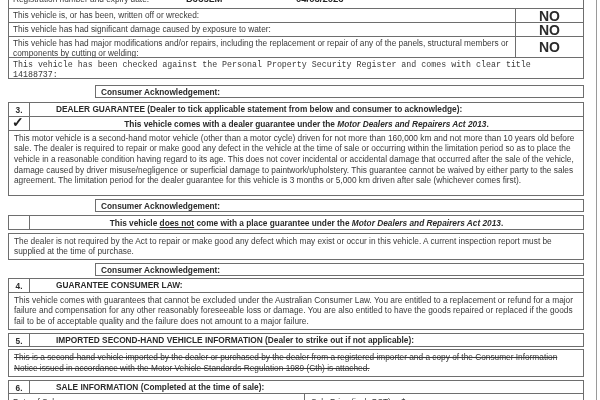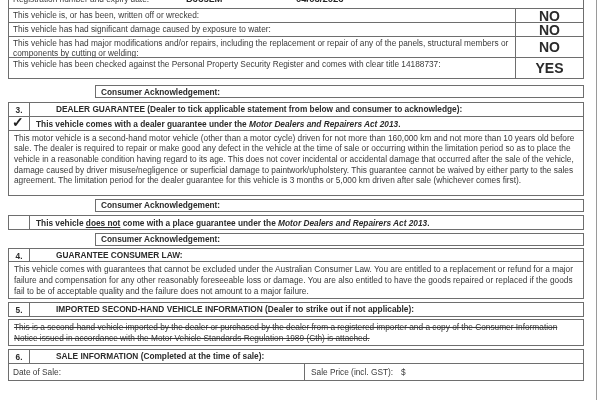--- a/index.html
+++ b/index.html
@@ -10,37 +10,37 @@
   }
   .doc{position:absolute;left:8px;top:0;width:576px;}
   
   .tableA{border-left:1px solid #6e6e6e;border-right:1px solid #6e6e6e;border-bottom:1px solid #6e6e6e;box-sizing:border-box;}
   .reg-row{height:9px;overflow:hidden;position:relative;border-bottom:1px solid #6e6e6e;box-sizing:border-box;}
   .reg-inner{position:absolute;top:-6px;left:0;width:100%;white-space:nowrap;}
   .reg-label{position:absolute;left:4px;top:0;}
   .reg-rego{position:absolute;left:177px;top:-1px;font-size:9.5px;font-weight:bold;color:#262626;}
   .reg-expiry{position:absolute;left:287px;top:-1px;font-size:9.5px;font-weight:bold;color:#262626;}
   .check-row{display:flex;border-bottom:1px solid #6e6e6e;box-sizing:border-box;}
-  .check-row:last-child{border-bottom:none;}
+  .check-row:last-child{border-bottom:none;font-family:Liberation Mono, monospace;}
   .stmt{flex:1;padding:2px 4px;line-height:9.8px;}
   .ans{width:68px;border-left:1px solid #6e6e6e;display:flex;align-items:center;justify-content:center;font-weight:bold;font-size:14px;color:#2b2b2b;box-sizing:border-box;}
   .h14{height:14px;}.h21{height:21px;}.h20{height:20px;}
   
-  .ack{margin-left:87px;border:1px solid #6e6e6e;height:13px;display:flex;align-items:center;
+  .ack{margin-left:87px;border:1px solid #6e6e6e;height:13px;display:flex;align-items:flex-end;
        padding-left:5px;font-weight:bold;color:#2b2b2b;box-sizing:border-box;}
   
   .sec{border:1px solid #6e6e6e;box-sizing:border-box;}
   .sec-hdr{display:flex;font-weight:bold;color:#2b2b2b;}
   .sec-hdr.rule{border-bottom:1px solid #6e6e6e;}
   .numcell{width:21px;border-right:1px solid #6e6e6e;text-align:center;padding-top:2px;box-sizing:border-box;flex:none;}
   .sec-title{flex:1;padding:2px 6px 1px 6px;line-height:9.6px;margin-left:20px;}
   .tick-row{display:flex;border-bottom:1px solid #6e6e6e;font-weight:bold;color:#2b2b2b;}
   .tick-cell{width:21px;border-right:1px solid #6e6e6e;position:relative;box-sizing:border-box;flex:none;}
   .tick-glyph{position:absolute;left:3px;top:-3px;font-size:14px;font-weight:bold;color:#222;}
-  .tick-text{flex:1;padding:2px 6px 1px 6px;}
+  .tick-text{flex:1;padding:2px 6px 1px 6px;text-align:center;}
   .para{padding:2px 5px;line-height:10.7px;box-sizing:border-box;}
   .it{font-style:italic;}
   .ul{text-decoration:underline;}
   .strike{text-decoration:line-through;}
   
   .sale-row{display:flex;height:16px;}
   .date-cell{width:296px;border-right:1px solid #6e6e6e;padding:3px 4px 0 4px;box-sizing:border-box;}
   .price-cell{flex:1;padding:3px 6px 0 6px;}
   .dollar{margin-left:8px;}
   .scan-edge{position:absolute;left:596px;top:0;width:1px;height:400px;background:#9a9a9a;}
@@ -66,21 +66,20 @@
     <div class="check-row h14">
       <div class="stmt">This vehicle has had significant damage caused by exposure to water:</div>
       <div class="ans">NO</div>
     </div>
     <div class="check-row h21">
       <div class="stmt">This vehicle has had major modifications and/or repairs, including the replacement or repair of any of the panels, structural members or components by cutting or welding:</div>
       <div class="ans">NO</div>
     </div>
     <div class="check-row h20">
       <div class="stmt">This vehicle has been checked against the Personal Property Security Register and comes with clear title 14188737:</div>
-      <div class="ans">YES</div>
     </div>
   </div>
 
   <div class="ack mt6">
     <span>Consumer Acknowledgement:</span>
   </div>
 
   <div class="sec mt4">
     <div class="sec-hdr rule">
       <div class="numcell">3.</div>
@@ -99,20 +98,23 @@
     <span>Consumer Acknowledgement:</span>
   </div>
 
   <div class="sec mt3">
     <div class="tick-row" style="border-bottom:none;">
       <div class="tick-cell"></div>
       <div class="tick-text"><span>This vehicle </span><span class="ul">does not</span><span> come with a place guarantee under the </span><span class="it">Motor Dealers and Repairers Act 2013</span><span>.</span></div>
     </div>
   </div>
 
+  <div class="sec mt3">
+    <div class="para">The dealer is not required by the Act to repair or make good any defect which may exist or occur in this vehicle. A current inspection report must be supplied at the time of purchase.</div>
+  </div>
 
   <div class="ack mt3">
     <span>Consumer Acknowledgement:</span>
   </div>
 
   <div class="sec mt2">
     <div class="sec-hdr rule">
       <div class="numcell">4.</div>
       <div class="sec-title">GUARANTEE CONSUMER LAW:</div>
     </div>

